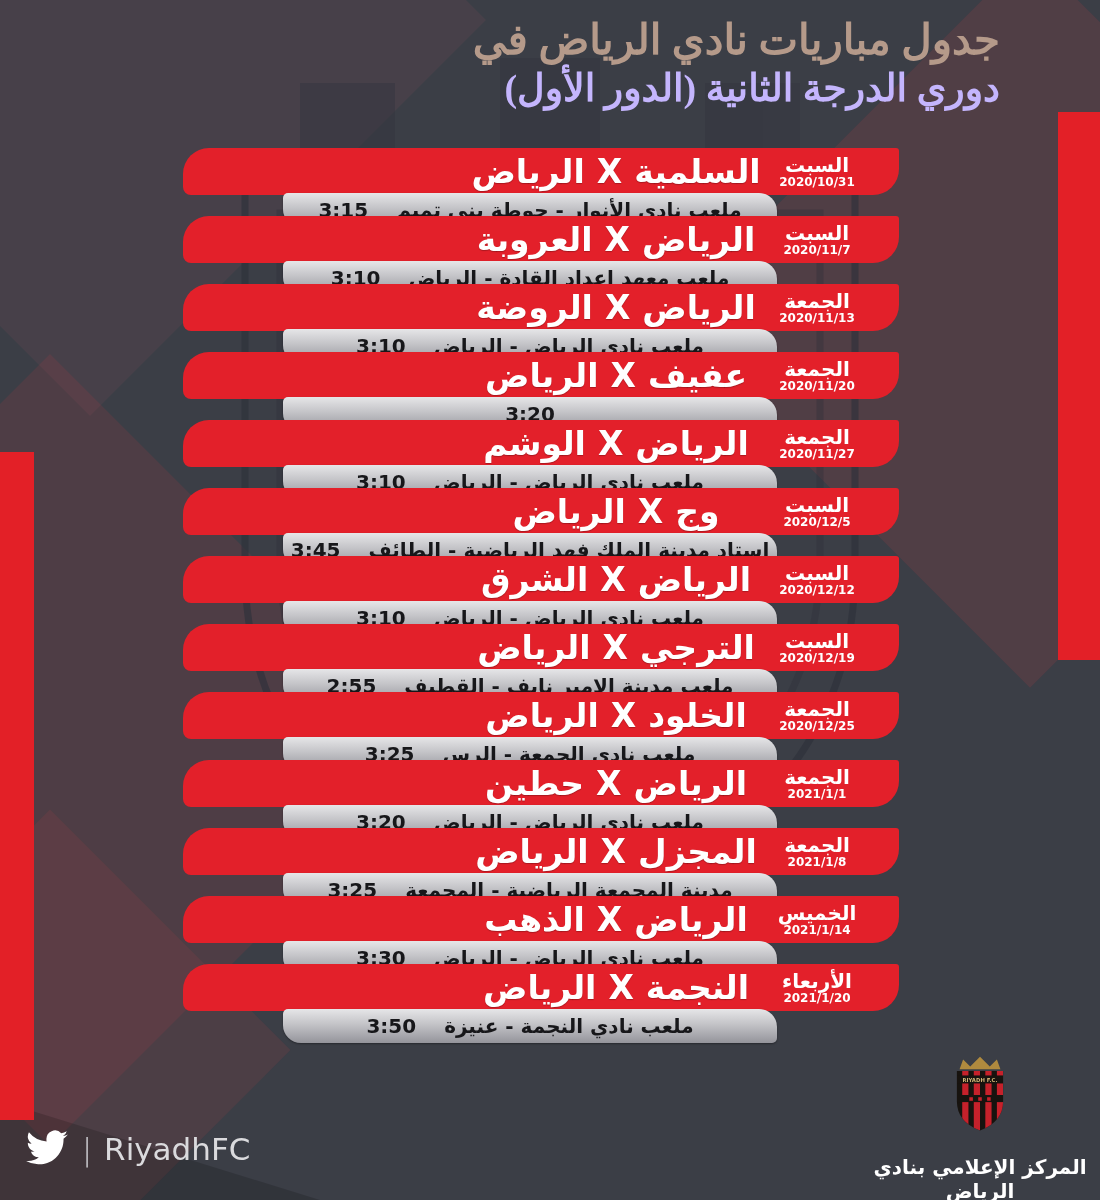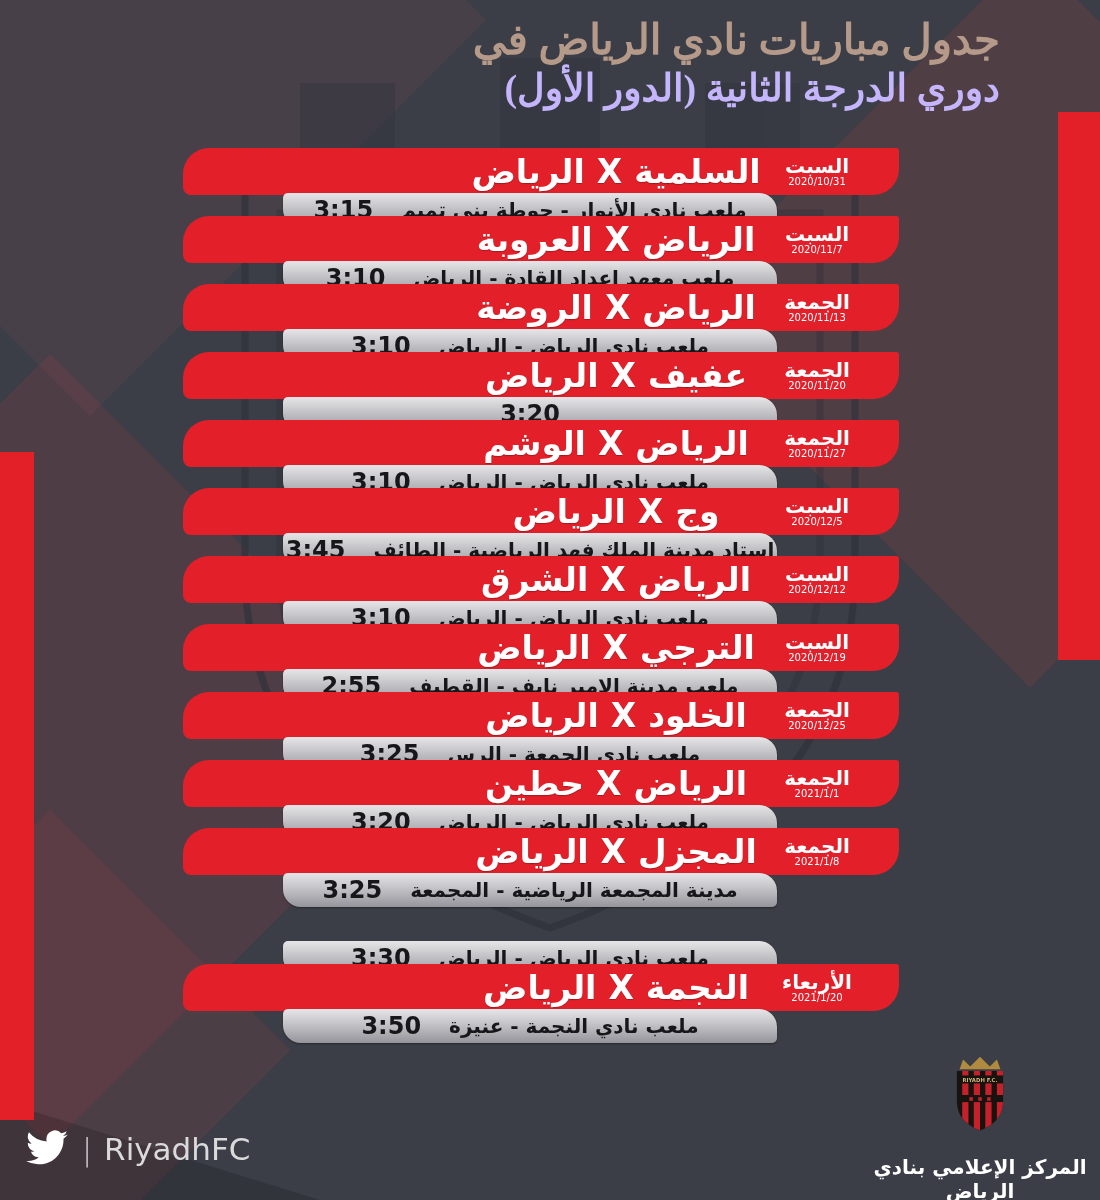--- a/index.html
+++ b/index.html
@@ -36,30 +36,30 @@
     color:#ffffff;font-size:33px;font-weight:bold;direction:rtl;
     white-space:nowrap;padding-left:150px;letter-spacing:0.5px;
     text-shadow:0 1px 1px rgba(0,0,0,.25);
   }
   .daydate{
     position:absolute;right:6px;top:2px;width:152px;height:43px;
     display:flex;flex-direction:column;align-items:center;justify-content:center;
     color:#fff;direction:rtl;line-height:1.05;margin-left:39px;
   }
   .day{font-size:20px;font-weight:bold;}
-  .date{font-size:10px;font-weight:normal;direction:ltr;}
+  .date{font-size:12px;font-weight:bold;direction:ltr;}
   .graybar{
     position:absolute;left:283px;top:45px;width:494px;height:34px;
     background:linear-gradient(180deg,#e6e6e8 0%,#c3c3c7 45%,#94949b 100%);
     border-radius:5px 18px 5px 18px;
     display:flex;align-items:center;justify-content:center;gap:28px;direction:rtl;
     box-shadow:0 1px 2px rgba(0,0,0,.35);
   }
   .venue{color:#17171a;font-size:20px;font-weight:bold;white-space:nowrap;}
-  .time{color:#17171a;font-size:24px;font-weight:bold;direction:ltr;}
+  .time{color:#17171a;font-size:20px;font-weight:bold;direction:ltr;}
   
   #twitter{position:absolute;left:24px;top:1130px;display:flex;align-items:center;gap:12px;}
   #twitter .sep{color:#cfcfd4;font-size:30px;font-weight:300;}
   #twitter .handle{color:#dadadd;font-size:31px;}
   #media-center{position:absolute;left:862px;top:1055px;width:236px;text-align:center;}
   #media-center .ar{color:#ffffff;font-size:20px;font-weight:bold;direction:rtl;margin-top:20px;}
   #media-center .en{color:#ffffff;font-size:14.5px;font-weight:bold;letter-spacing:.5px;margin-top:3px;white-space:nowrap;}
   .crest-wrap{display:flex;justify-content:center;}
 </style>
 </head>
@@ -239,20 +239,27 @@
         <span class="date">2021/1/8</span>
       </span>
     </div>
     <div class="graybar">
       <span class="venue">مدينة المجمعة الرياضية - المجمعة</span>
       <span class="time">3:25</span>
     </div>
   </div>
 
   <div class="row">
+    <div class="redbar">
+      <span class="teams">الرياض  X  الذهب</span>
+      <span class="daydate">
+        <span class="day">الخميس</span>
+        <span class="date">2021/1/14</span>
+      </span>
+    </div>
     <div class="graybar">
       <span class="venue">ملعب نادي الرياض  - الرياض</span>
       <span class="time">3:30</span>
     </div>
   </div>
 
   <div class="row">
     <div class="redbar">
       <span class="teams">النجمة  X  الرياض</span>
       <span class="daydate">

